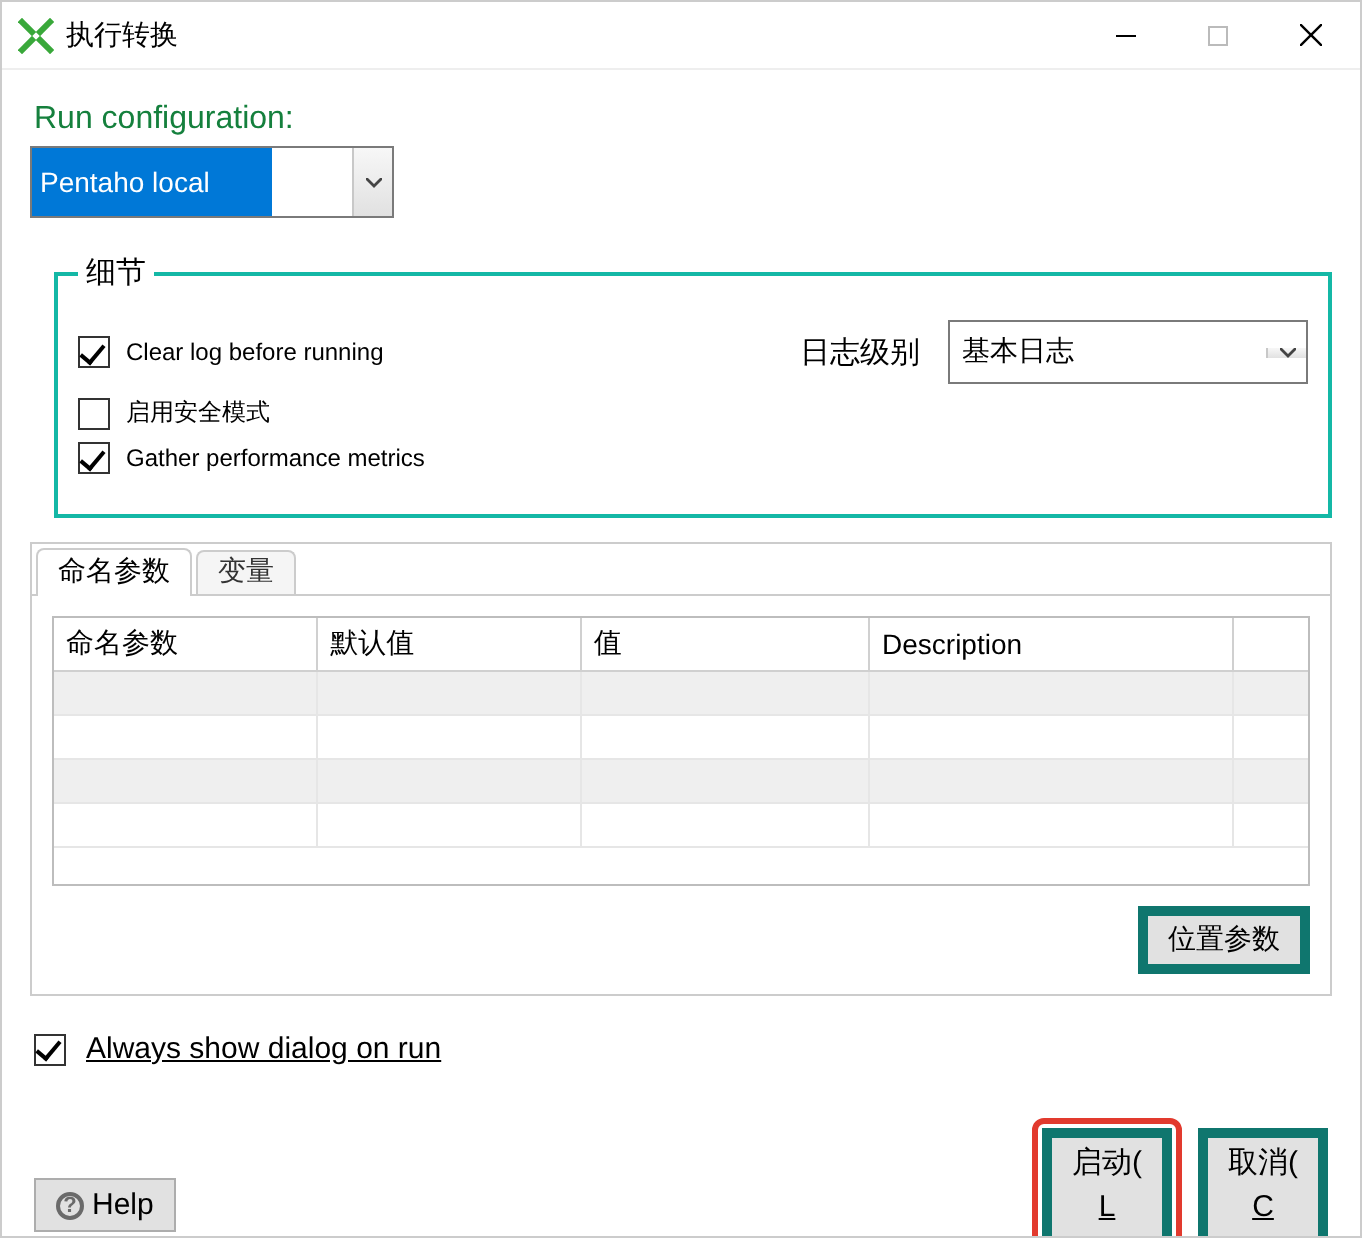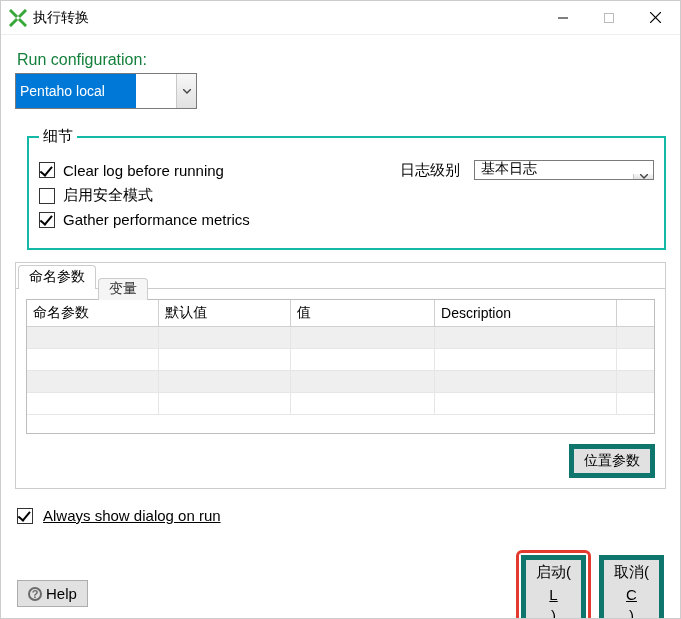--- a/index.html
+++ b/index.html
@@ -56,24 +56,24 @@
   fieldset.details legend { padding:0 4px; font-size:15px; color:#000; }
   .row { display:flex; align-items:center; gap:8px; margin:6px 0; }
   .chk {
     width:16px; height:16px; border:1px solid #333; background:#fff;
     display:flex; align-items:center; justify-content:center; flex:0 0 auto;
   }
   .chk.checked::after {
     content:""; width:10px; height:5px; border-left:2px solid #000; border-bottom:2px solid #000;
     transform: rotate(-50deg) translateY(-1px);
   }
-  .chklabel { font-size:15px; }
+  .chklabel { font-size:12px; }
   .loglabel { font-size:15px; margin-left:auto; margin-right:6px; }
   .logcombo {
-    display:inline-flex; align-items:flex-end; border:1px solid #7a7a7a; height:20px; width:180px; background:#fff;
+    display:inline-flex; align-items:center; border:1px solid #7a7a7a; height:32px; width:180px; background:#fff;
   }
   .logcombo .val { flex:1; padding:1px 6px; display:flex; align-items:center; }
   .logcombo .arrow {
     width:20px; border-left:1px solid #c8c8c8;
     background:linear-gradient(#f7f7f7,#e1e1e1);
     display:flex;align-items:center;justify-content:center;
   }
   .chev svg{display:block}
   .params-box {
     border:1px solid #ccc;
@@ -86,21 +86,21 @@
   }
   .tab {
     border:1px solid #ccc; border-bottom:none;
     border-radius:4px 4px 0 0;
     padding: 2px 10px 4px 10px;
     font-size:14px; background:#fff;
     margin-left:2px;
     position:relative; top:1px;
     height:24px; display:flex; align-items:center;
   }
-  .tab.inactive { background:#f5f5f5; color:#333; height:22px; top:12px;font-family:Liberation Mono, monospace; }
+  .tab.inactive { background:#f5f5f5; color:#333; height:22px; top:0;font-family:Liberation Mono, monospace; }
   .table-wrap {
     margin: 10px 10px 6px 10px;
     border:1px solid #bdbdbd;
     height: 135px;
     overflow:hidden;
     background:#fff;
   }
   table.grid { border-collapse:collapse; width:100%; table-layout:fixed; }
   table.grid th {
     text-align:left; font-weight:normal; font-size:14px;

